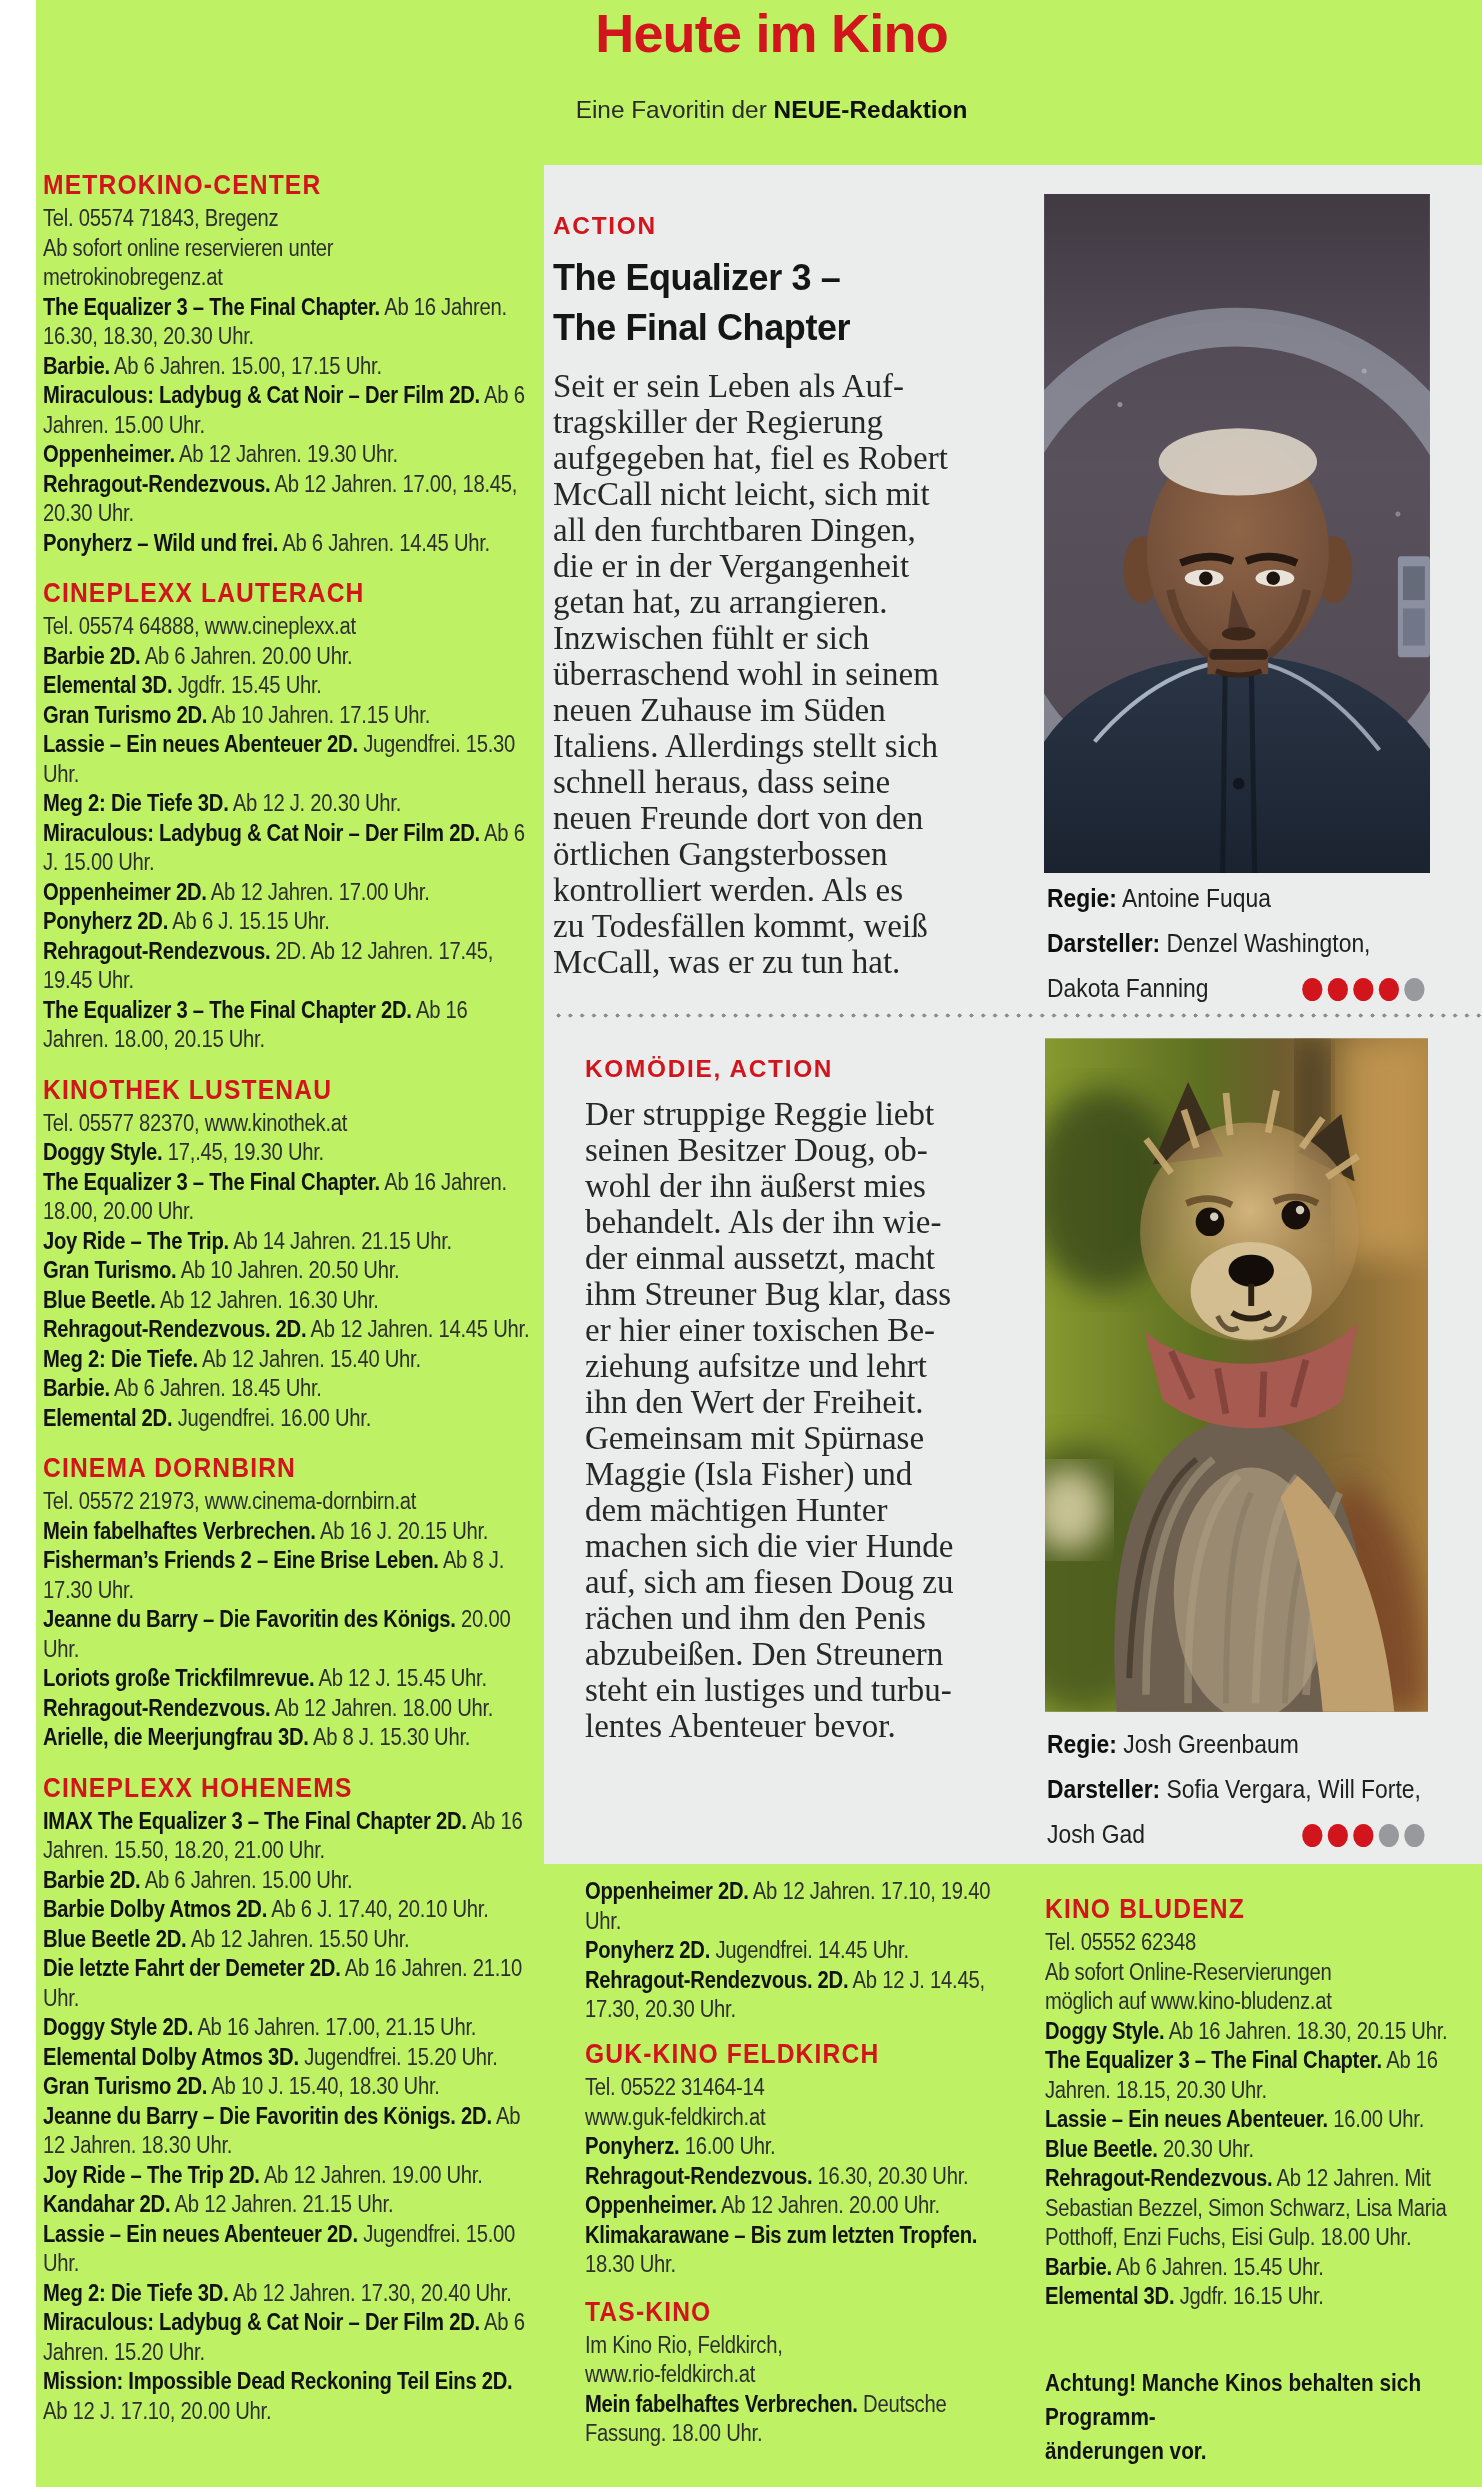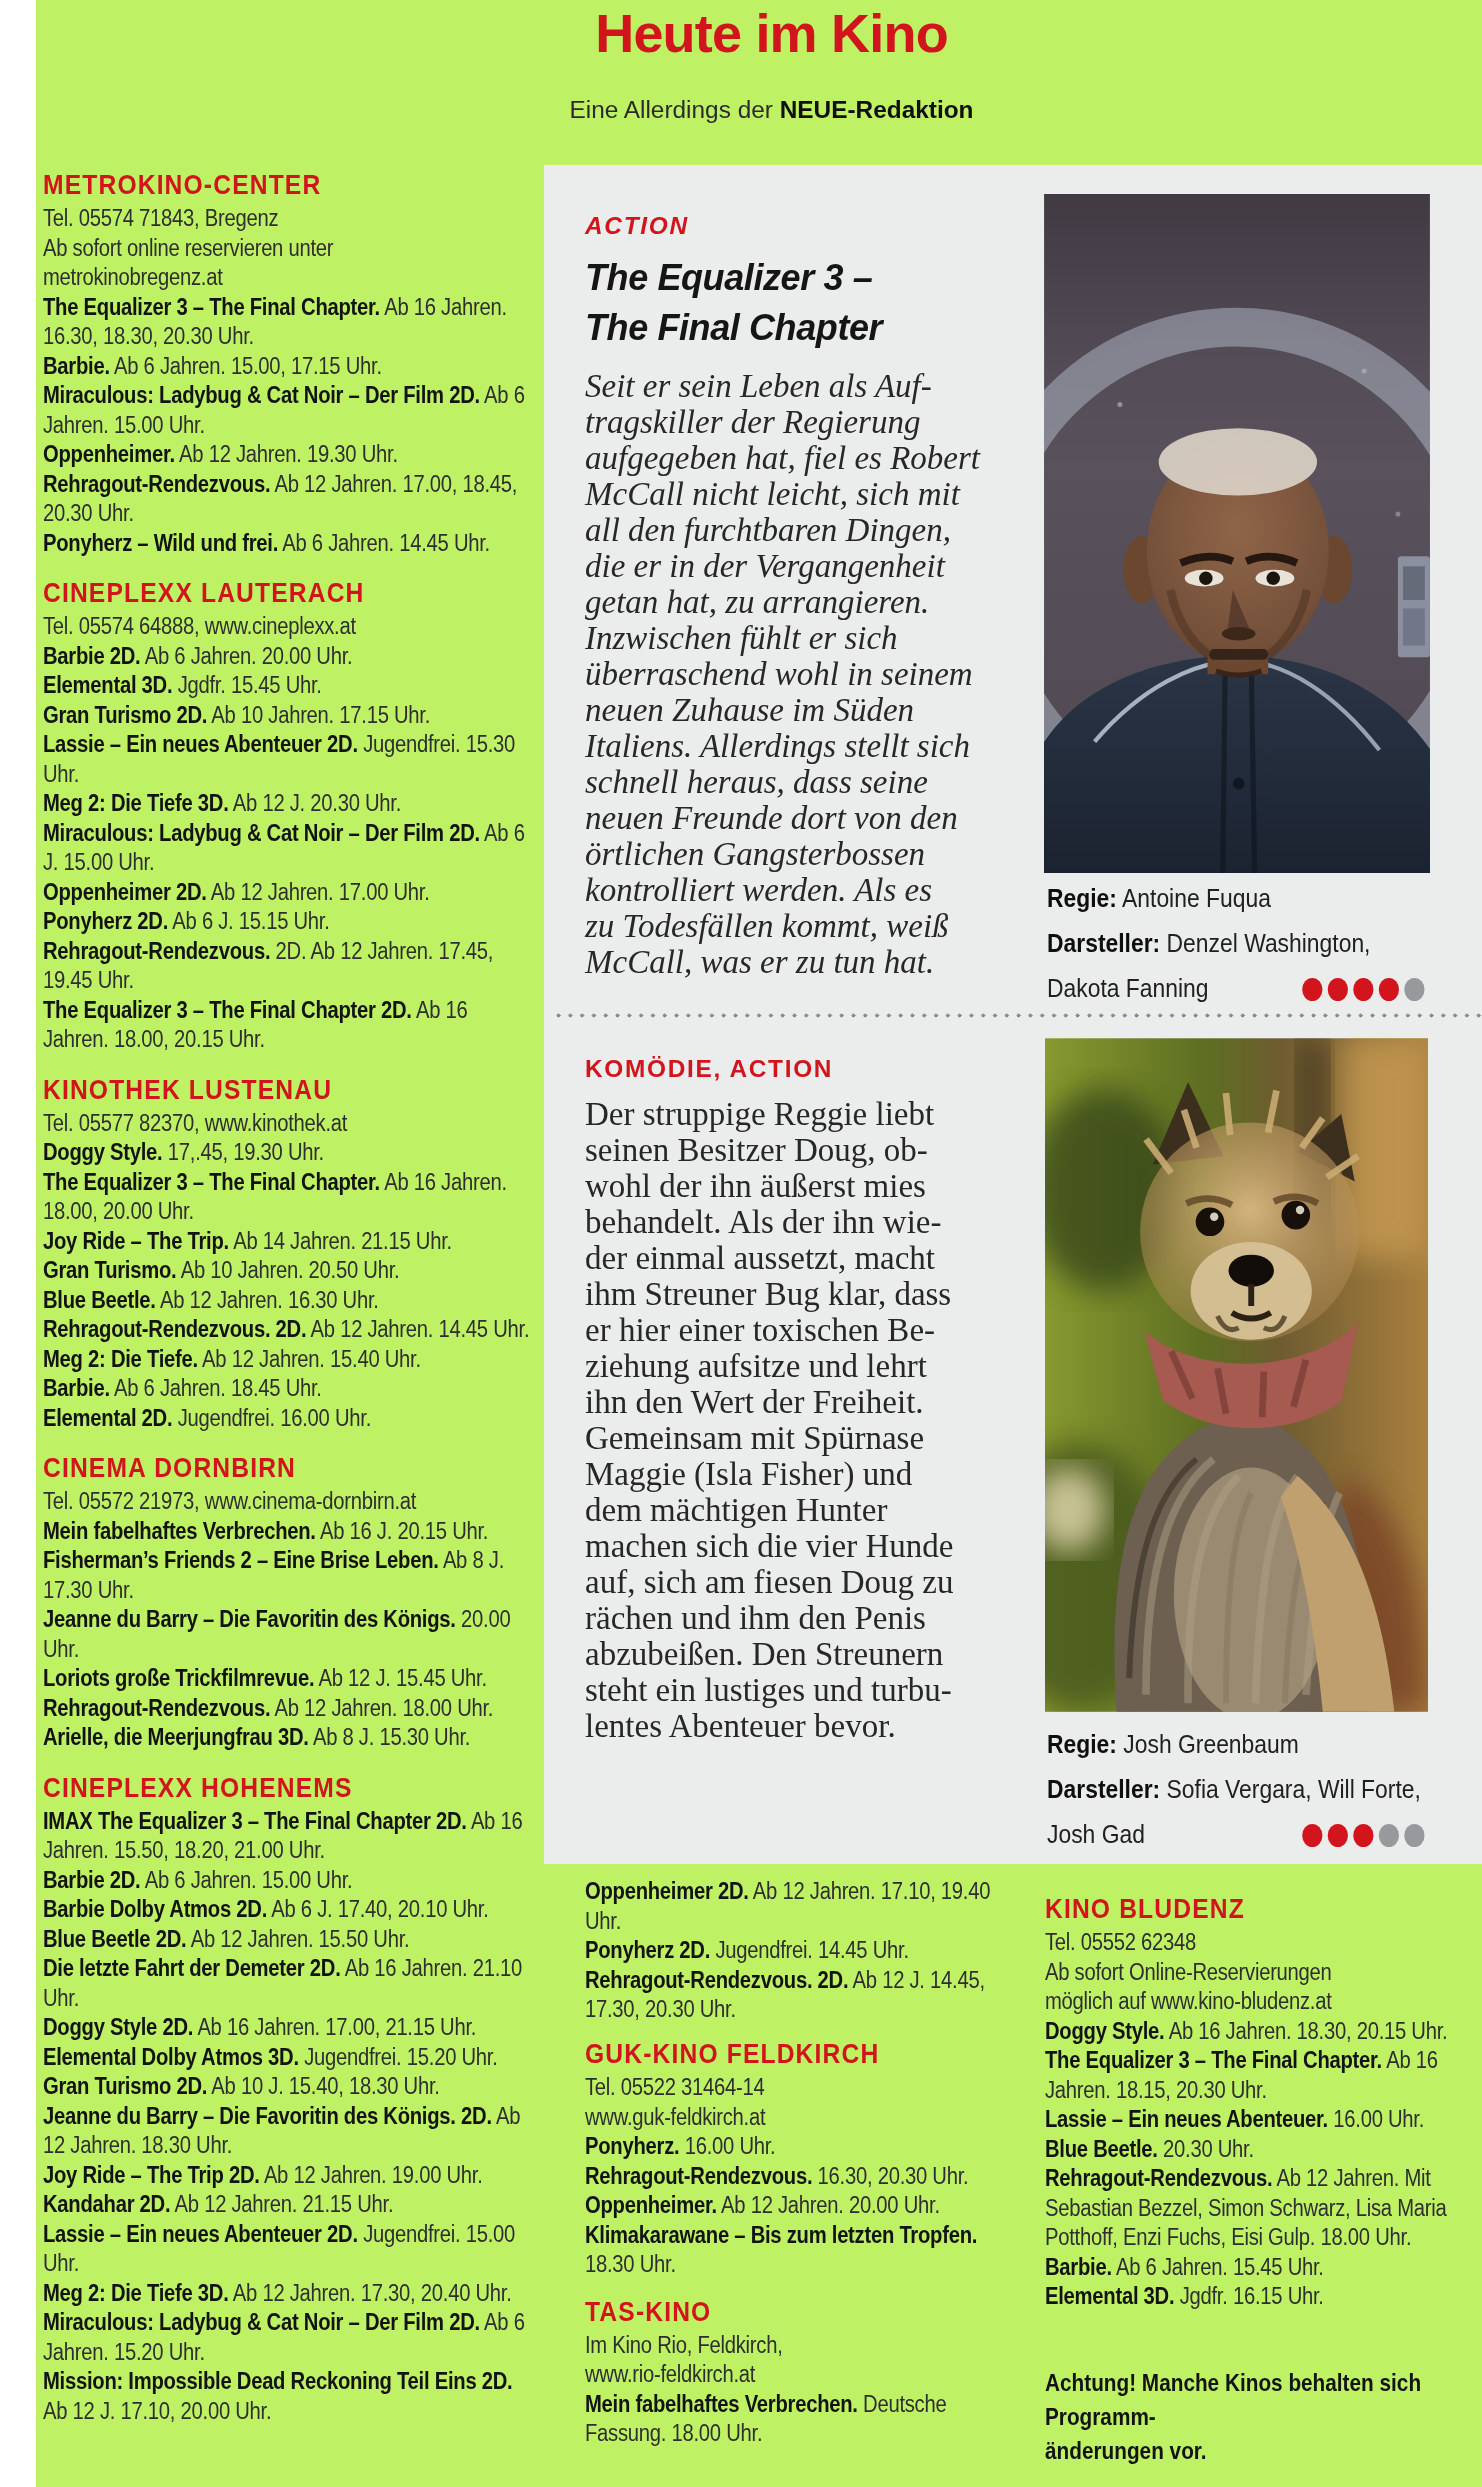--- a/index.html
+++ b/index.html
@@ -29,21 +29,21 @@
   .section{margin:0 0 20px 0;}
   #mid-bottom .section{margin-bottom:17px;}
   h2.sec{margin:0 0 5px 0;font-size:28px;line-height:29px;font-weight:800;
          letter-spacing:1.3px;color:var(--red);}
   .info{margin:0;font-size:23px;line-height:29.5px;letter-spacing:-0.3px;color:#2e2e2e;white-space:pre-line;}
   .listing{margin:0;font-size:23px;line-height:29.5px;letter-spacing:-0.3px;color:#2e2e2e;}
   .listing .film{font-weight:700;color:var(--ink-dark);}
   .notice{margin:54px 0 0 0;font-size:23.6px;line-height:34px;font-weight:700;color:var(--ink-dark);white-space:pre-line;}
   
   .review{position:absolute;width:431px;}
-  #review-0{left:549px;top:212px;font-style:italic;}
+  #review-0{left:517px;top:212px;}
   #review-1{left:549px;top:1055px;}
   .review-cat{margin:0 0 13.5px 0;font-size:24.4px;line-height:27px;font-weight:800;
         letter-spacing:1.7px;color:var(--red);}
   .review-title{margin:0 0 15px 0;font-size:36px;line-height:50px;font-weight:800;
         letter-spacing:-0.4px;color:#151515;white-space:pre-line;}
   .review-body{margin:0;font-family:"Liberation Serif",serif;font-size:33px;line-height:36px;
         color:#272727;white-space:pre-line;}
   
   .photo{position:absolute;display:block;}
   #photo-0{left:1008px;top:194px;width:386px;height:679px;}
@@ -63,21 +63,21 @@
   .dotline{position:absolute;left:520px;top:1013px;width:942px;height:5px;
         background-image:radial-gradient(circle at 2.5px 2.5px,#8b8b8b 1.9px,transparent 2.1px);
         background-size:11.8px 5px;background-repeat:repeat-x;}
 </style>
 </head>
 <body>
 
 <div class="page">
 
   <h1 class="main-title">Heute im Kino</h1>
-  <p class="subtitle"><span>Eine Allerdings der</span> <b>NEUE-Redaktion</b></p>
+  <p class="subtitle"><span>Eine Favoritin der</span> <b>NEUE-Redaktion</b></p>
 
   <div class="gray-panel"></div>
 
   <div class="txtcol" id="col-left">
       <section class="section">
         <h2 class="sec">METROKINO-CENTER</h2>
         <p class="info">Tel. 05574 71843, Bregenz
 Ab sofort online reservieren unter
 metrokinobregenz.at</p>
         <p class="listing"><span class="film">The Equalizer 3 – The Final Chapter.</span> <span class="det">Ab 16 Jahren. 16.30, 18.30, 20.30 Uhr.</span></p>

